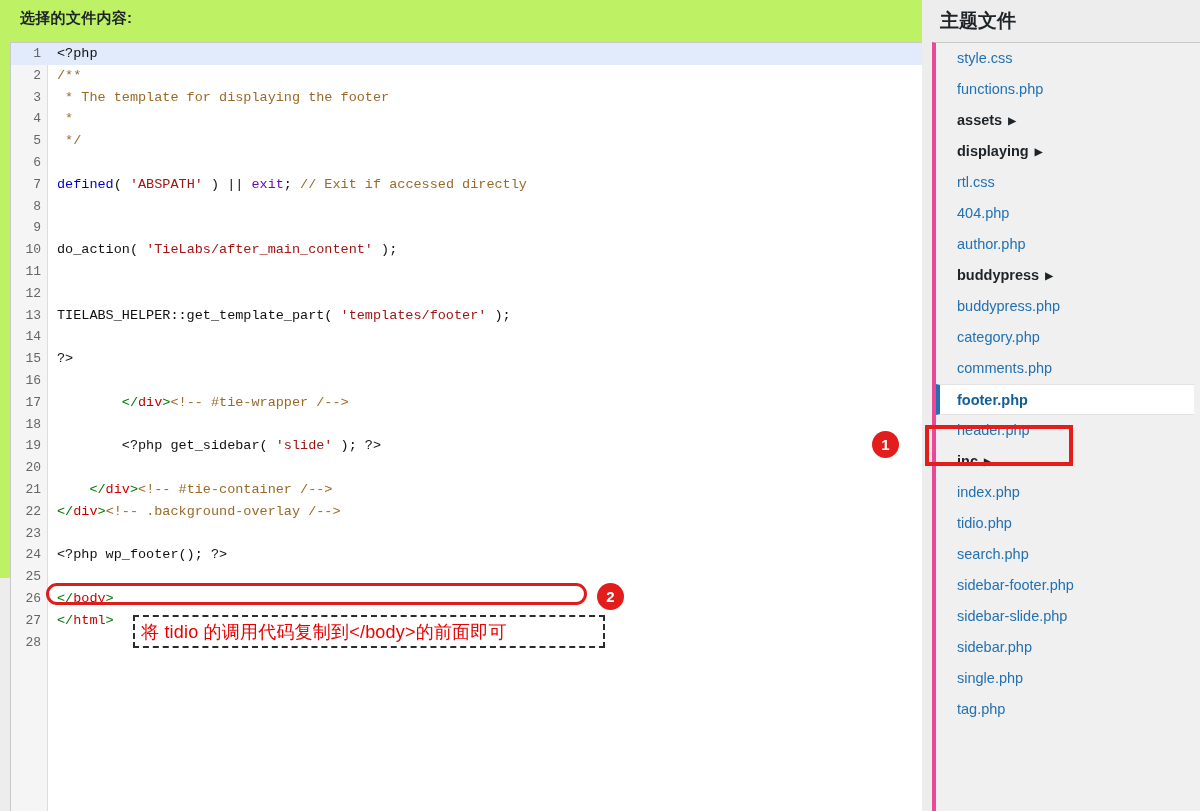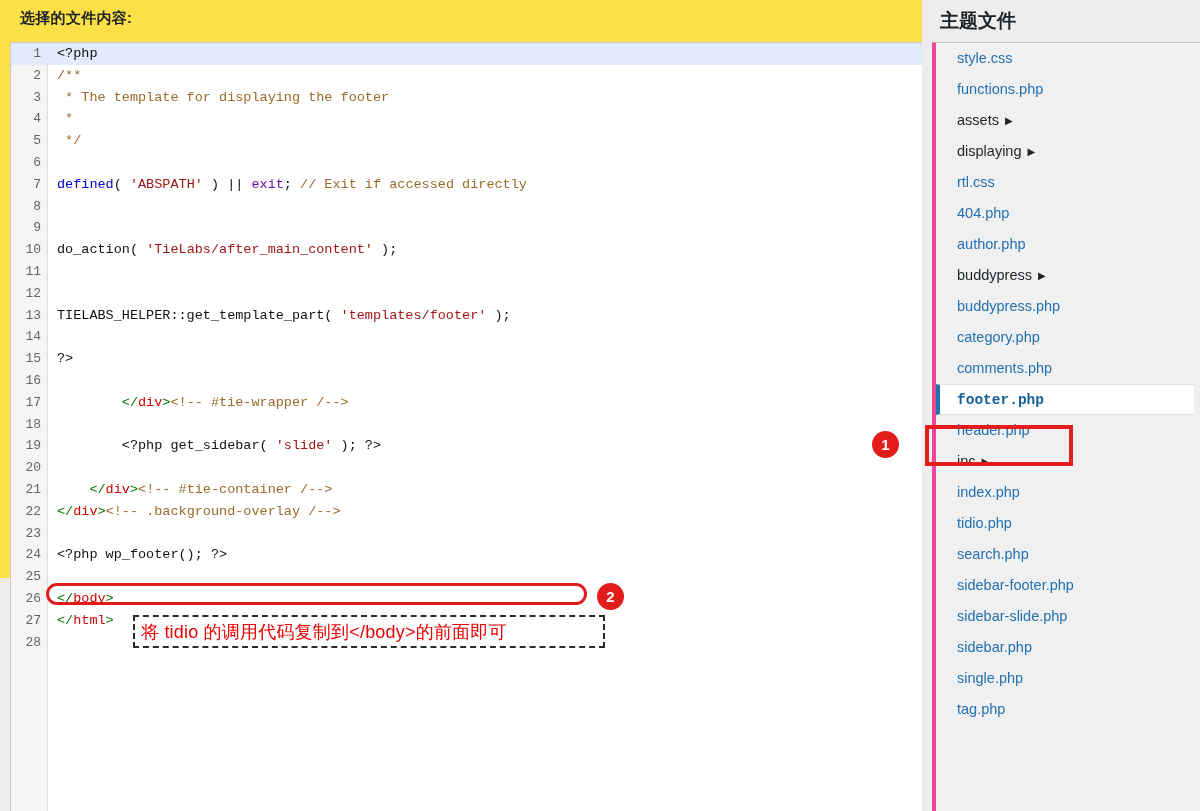--- a/index.html
+++ b/index.html
@@ -6,21 +6,21 @@
   html, body {
     margin: 0; padding: 0;
     width: 1200px; height: 811px;
     overflow: hidden;
     background: #ededed;
     font-family: "Liberation Sans", sans-serif;
   }
   #root {
     position: relative;
     width: 1200px; height: 578px;
-    background: #fde047;
+    background: #bef264;
   }
 
   
   .left-col {
     position: absolute;
     left: 0; top: 0;
     width: 922px; height: 811px;
   }
   .panel-title {
     position: absolute;
@@ -158,38 +158,37 @@
   .file-item {
     position: relative;
     height: 31px;
     line-height: 31px;
     padding-left: 21px;
     font-size: 14.5px;
     color: #2271b1;
     white-space: nowrap;
     font-family: "Liberation Sans", sans-serif;
   }
-  .file-item.folder { color: #1d2327; }
+  .file-item.folder { color: #1d2327; font-weight: bold; }
   .file-item .caret {
     display: inline-block;
     margin-left: 6px;
     font-size: 10px;
     color: #1d2327;
     vertical-align: 1px;
   }
   .file-item.active {
     background: #ffffff;
     border-left: 4px solid #2271b1;
     padding-left: 17px;
     font-weight: bold;
     color: #135e96;
     width: 258px;
     border-top: 1px solid #e3e3e3;
     border-bottom: 1px solid #e3e3e3;
-    font-family: Liberation Mono, monospace;
   }
 
   
   .active-outline {
     position: absolute;
     left: 925px; top: 425px;
     width: 148px; height: 41px;
     border: 4px solid #e31c1c;
     pointer-events: none;
   }

